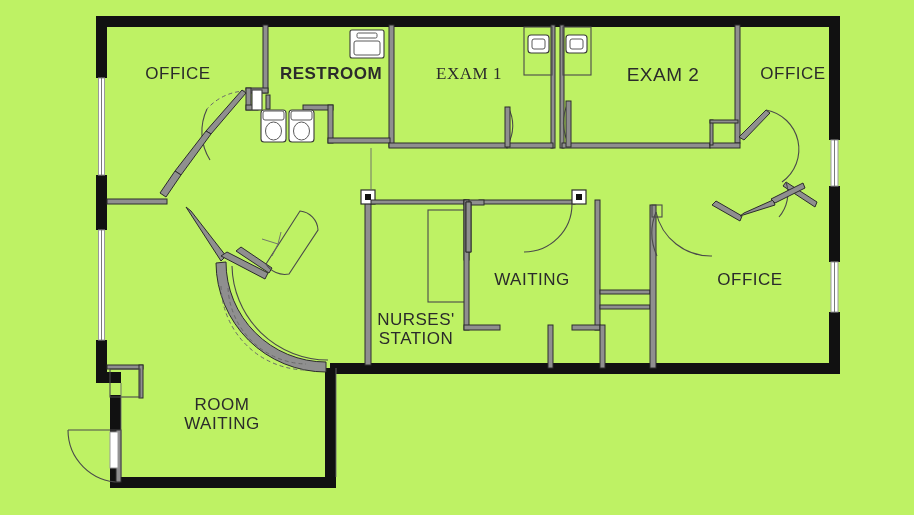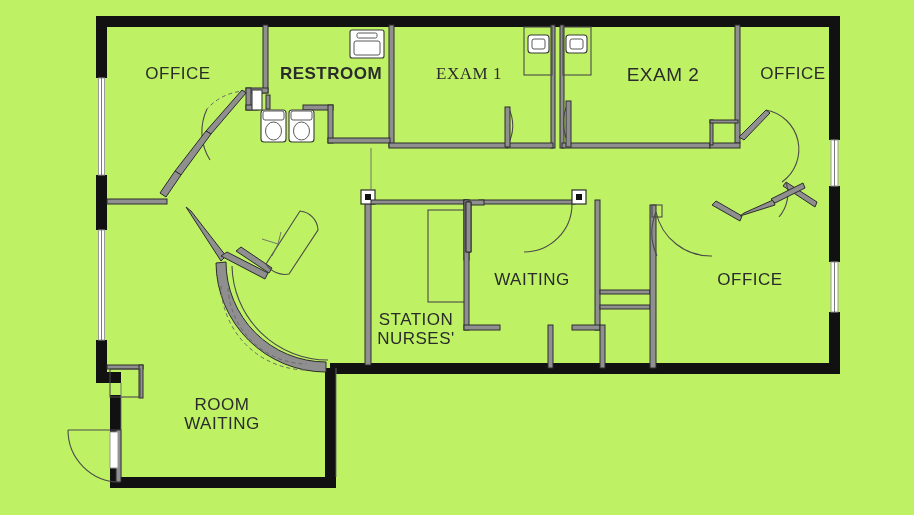--- a/index.html
+++ b/index.html
@@ -323,22 +323,22 @@
 
   <div class="room-label" style="left:462px; top:270px; width:140px; font-size:17px;">
     <div>WAITING</div>
   </div>
 
   <div class="room-label" style="left:690px; top:270px; width:120px; font-size:17px;">
     <div>OFFICE</div>
   </div>
 
   <div class="room-label two-line" style="left:356px; top:310px; width:120px; font-size:17px;">
+    <div>NURSES'</div>
     <div>STATION</div>
-    <div>NURSES'</div>
   </div>
 
   <div class="room-label two-line" style="left:162px; top:395px; width:120px; font-size:17px;">
     <div>ROOM</div>
     <div>WAITING</div>
   </div>
 
 </div>
 
 </body></html>

